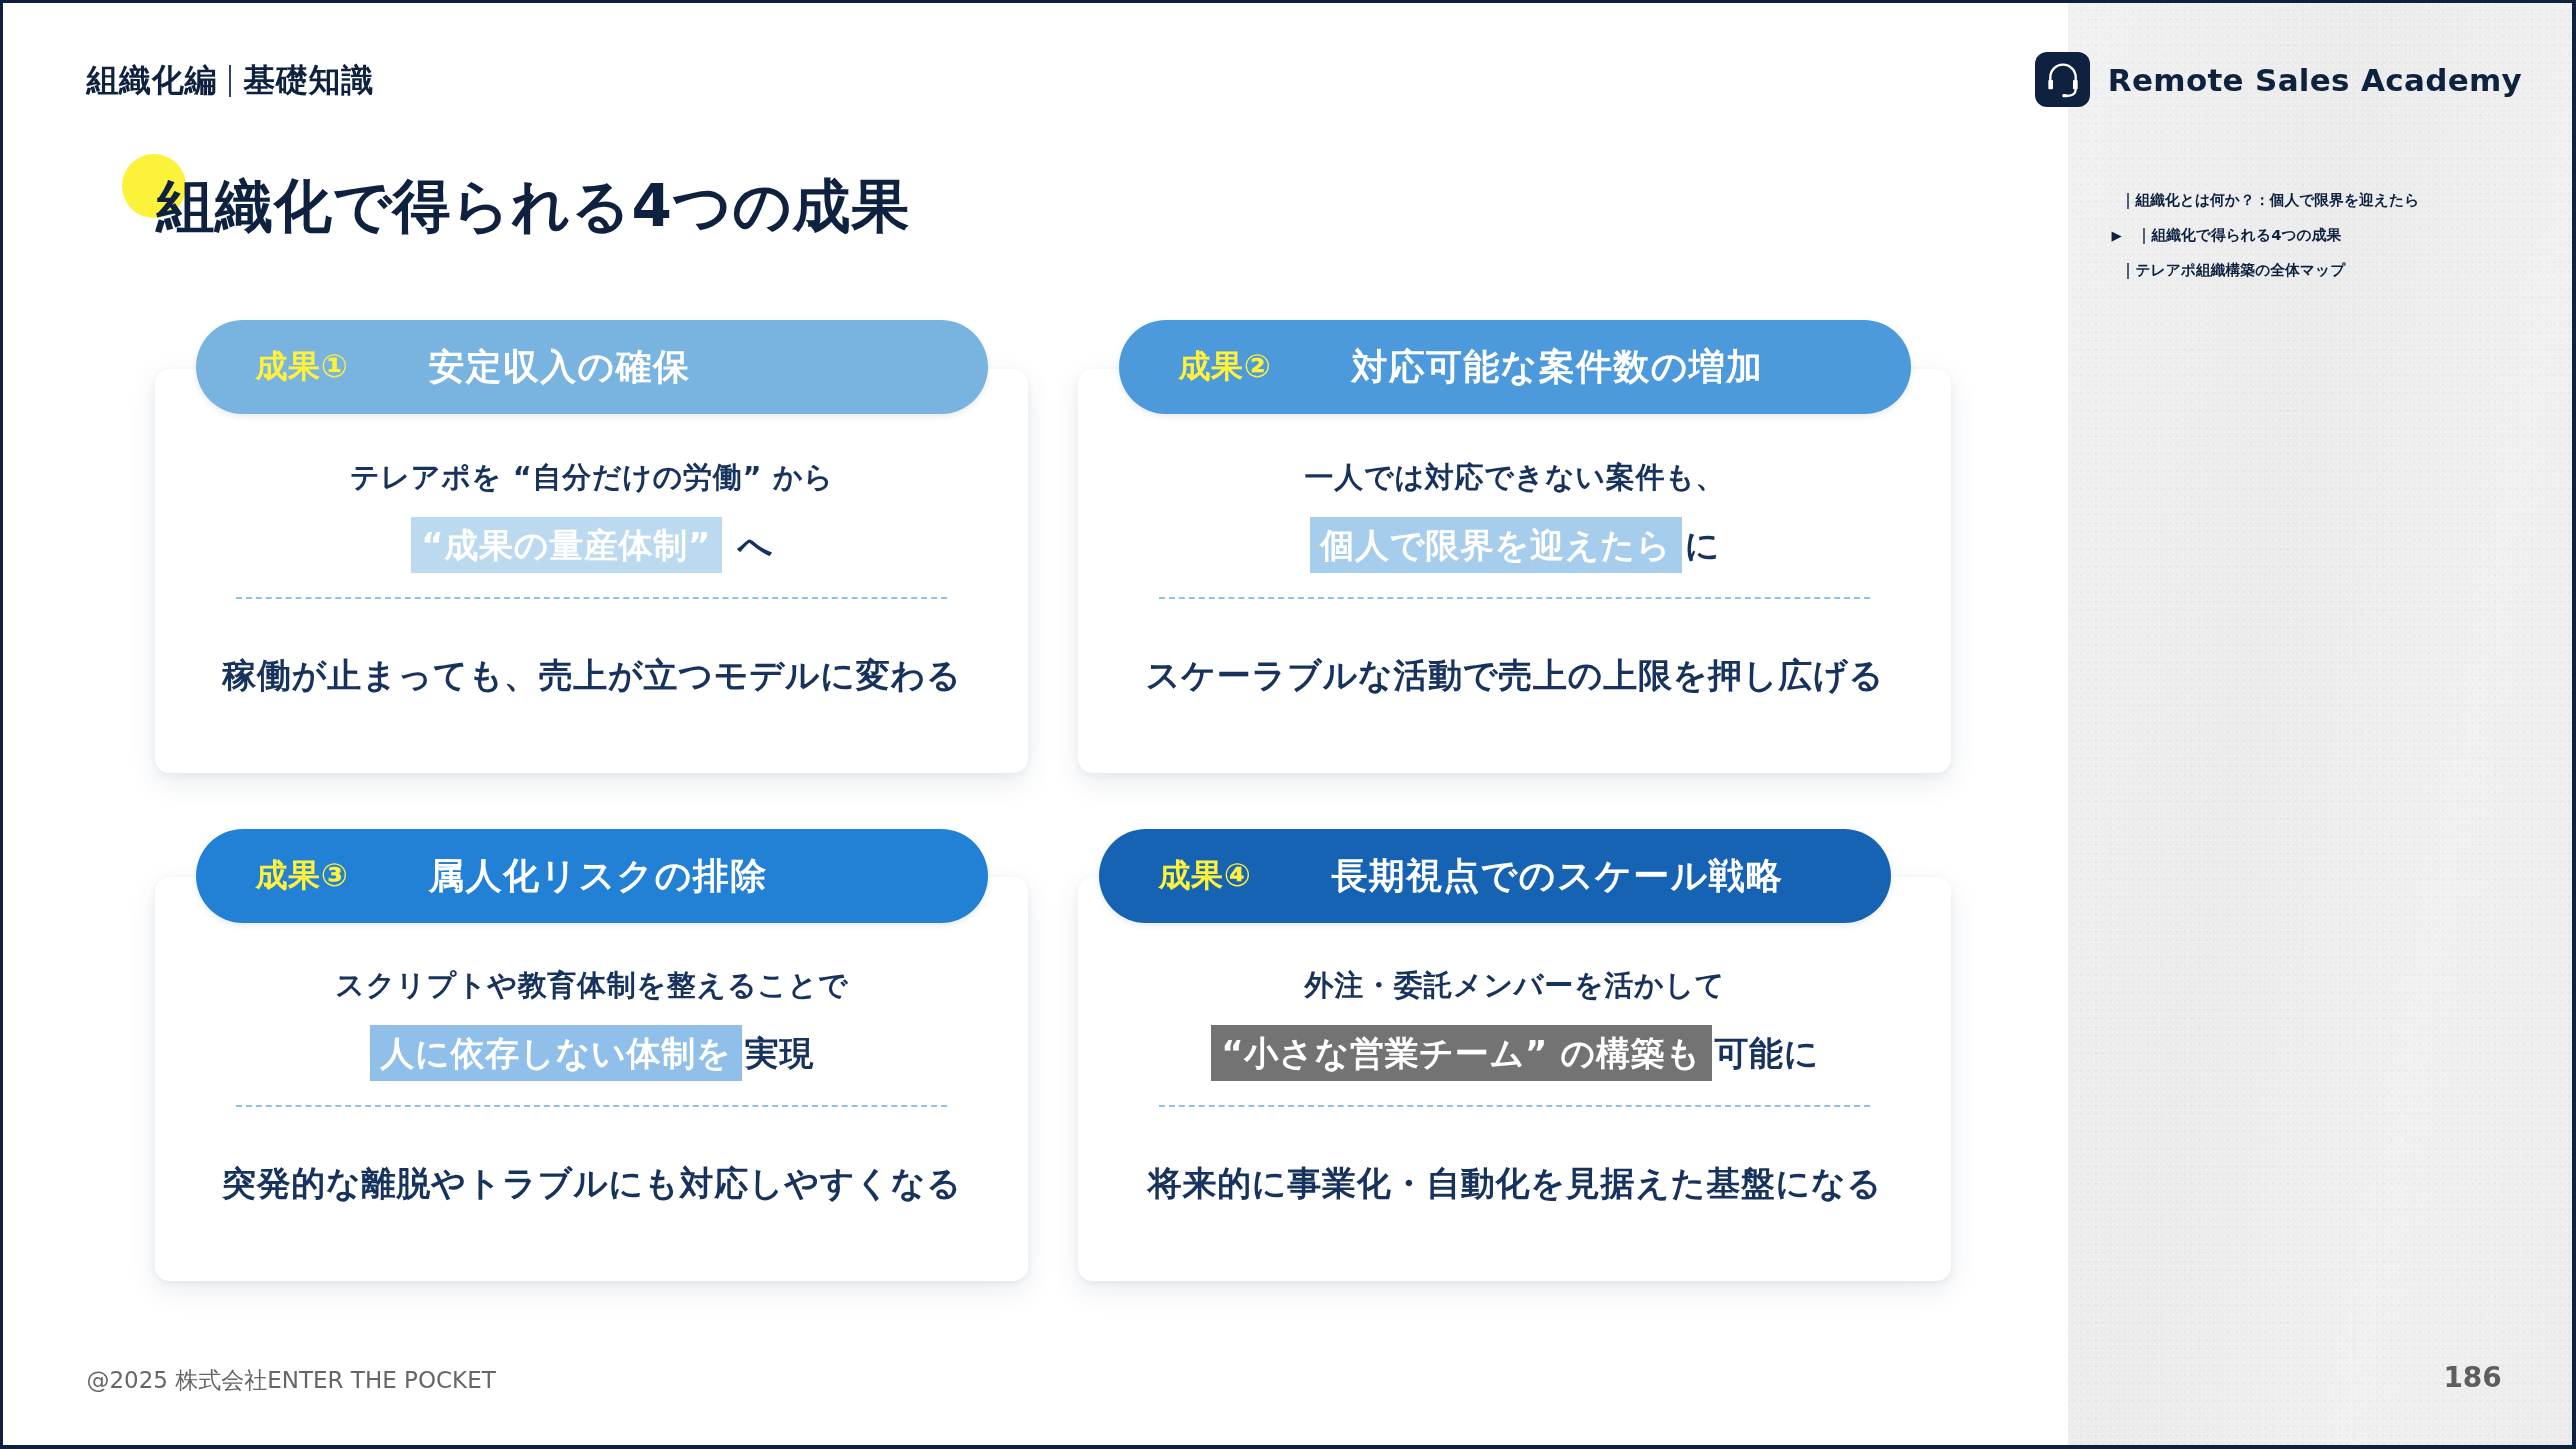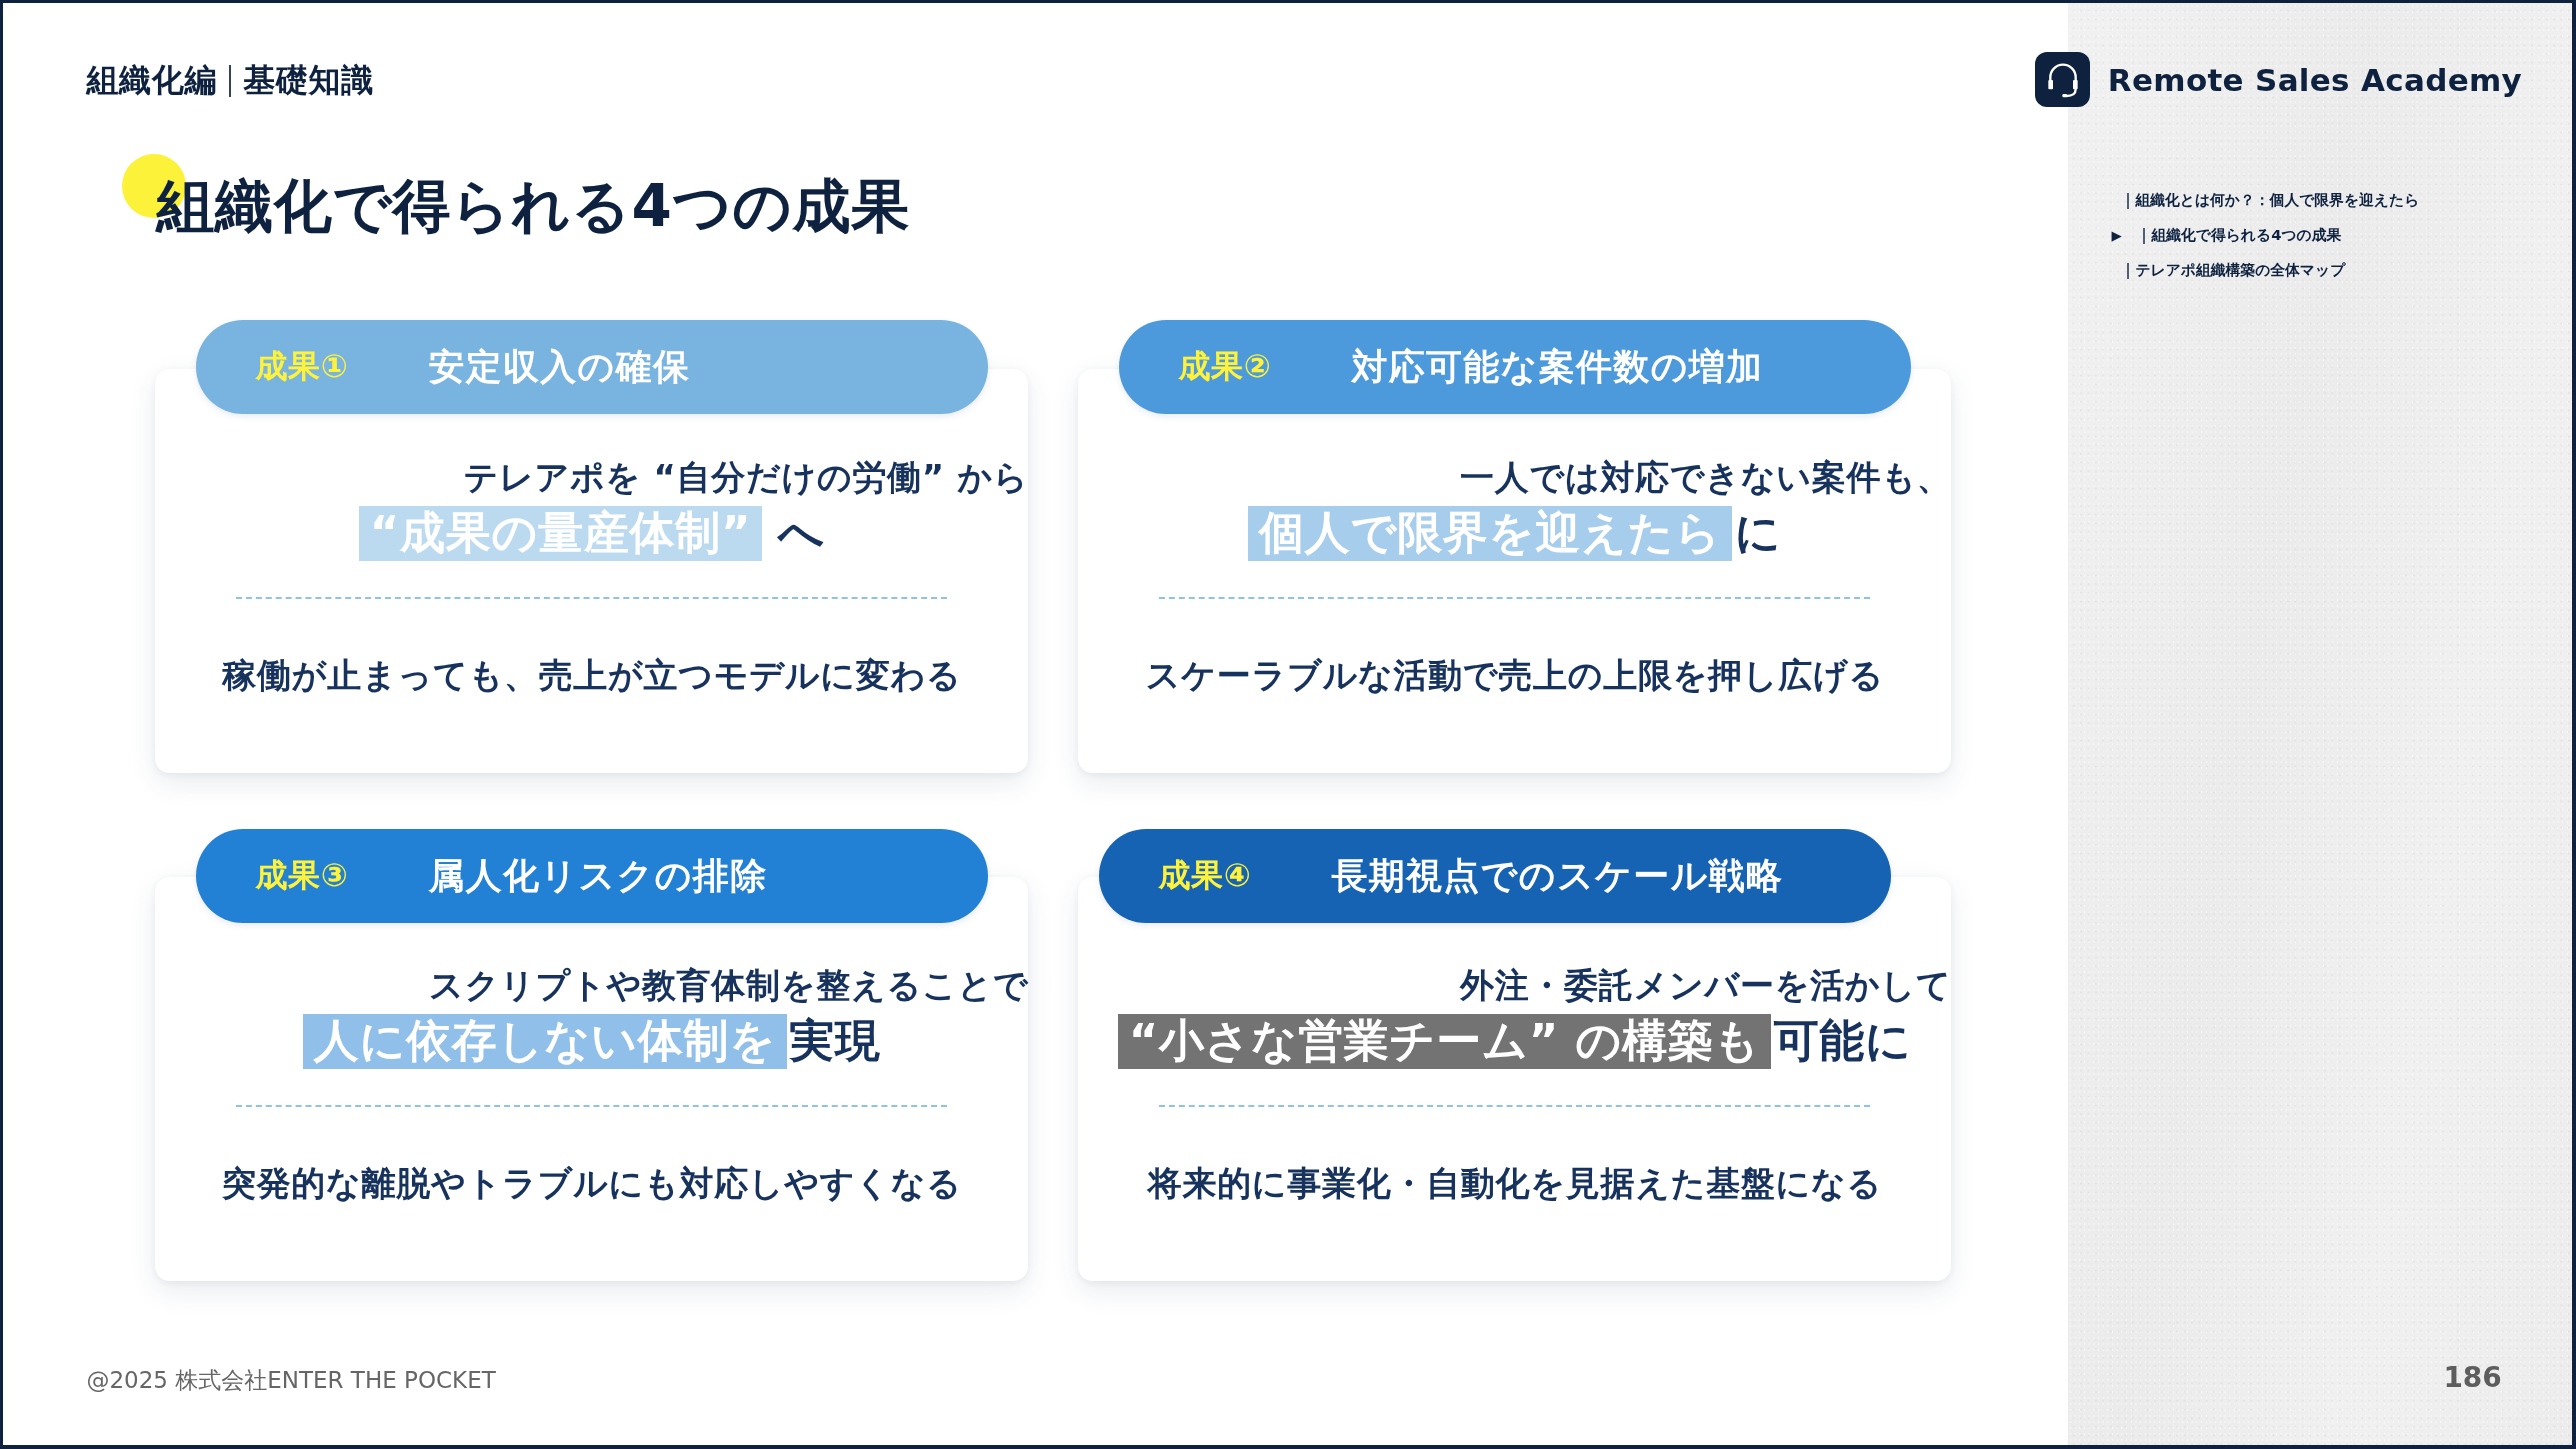--- a/index.html
+++ b/index.html
@@ -35,22 +35,22 @@
   }
   .pill {
     position: absolute; width: 792px; height: 94px; border-radius: 47px;
     display: flex; align-items: center; padding-left: 59px; color: #ffffff; font-weight: bold;
     box-shadow: 0 2.7px 6.7px rgba(20,60,120,0.10);
   }
   .pill .label { color: #FFF23A; font-size: 32px; width: 173px; white-space: nowrap; letter-spacing: 0.7px; }
   .pill .heading { font-size: 36px; white-space: nowrap; letter-spacing: 1.3px; }
 
   .card-body { position: absolute; left: 0; top: 81px; width: 100%; text-align: center; color: #17335D; font-weight: bold; }
-  .line1 { font-size: 34px; line-height: 55px; letter-spacing: 0.7px; white-space: nowrap; text-align: right; }
-  .line2 { font-size: 45px; line-height: 55px; letter-spacing: 0.7px; white-space: nowrap; margin-top: 0; }
+  .line1 { font-size: 29px; line-height: 55px; letter-spacing: 0.7px; white-space: nowrap; }
+  .line2 { font-size: 34px; line-height: 55px; letter-spacing: 0.7px; white-space: nowrap; margin-top: 12px; }
   .hl { color: #ffffff; padding: 2.7px 10.7px; display: inline-block; line-height: 50px; }
   .rest { display: inline-block; margin-left: 2.7px; }
   .divider { position: absolute; left: 81px; right: 81px; top: 228px; border-top: 2px dashed #8EC3E3; }
   .summary { position: absolute; left: 0; right: 0; top: 284px; text-align: center; font-size: 34px; font-weight: bold; color: #17335D; white-space: nowrap; letter-spacing: 0.7px; }
 
   
   .logo { position: absolute; left: 2032px; top: 49px; display: flex; align-items: center; }
   .logo-icon { width: 55px; height: 55px; border-radius: 12px; background: #0E2240; display: flex; align-items: center; justify-content: center; }
   .logo-text { margin-left: 17.4px; font-size: 31px; font-weight: bold; color: #0E2240; white-space: nowrap; letter-spacing: 0.3px; }
 

